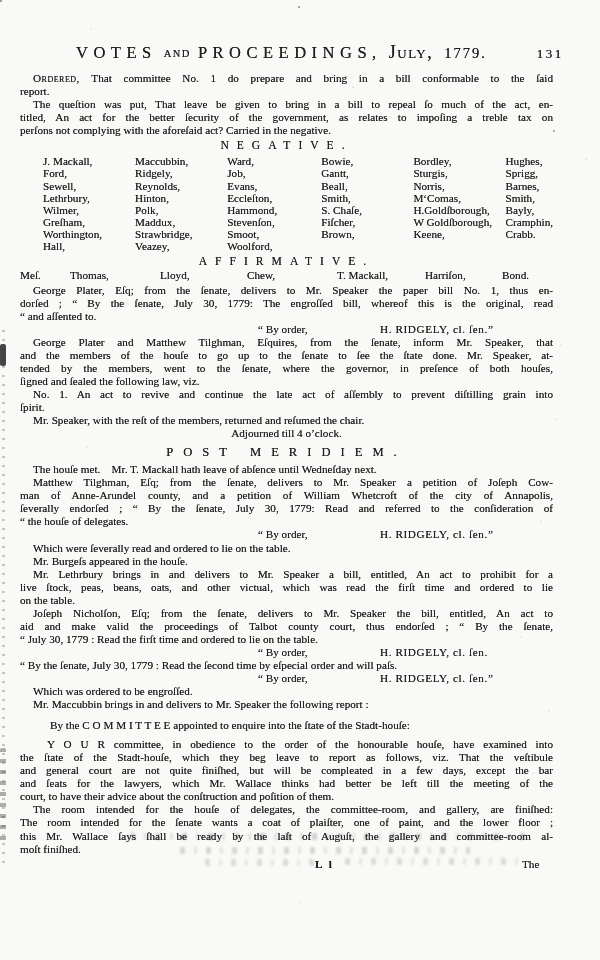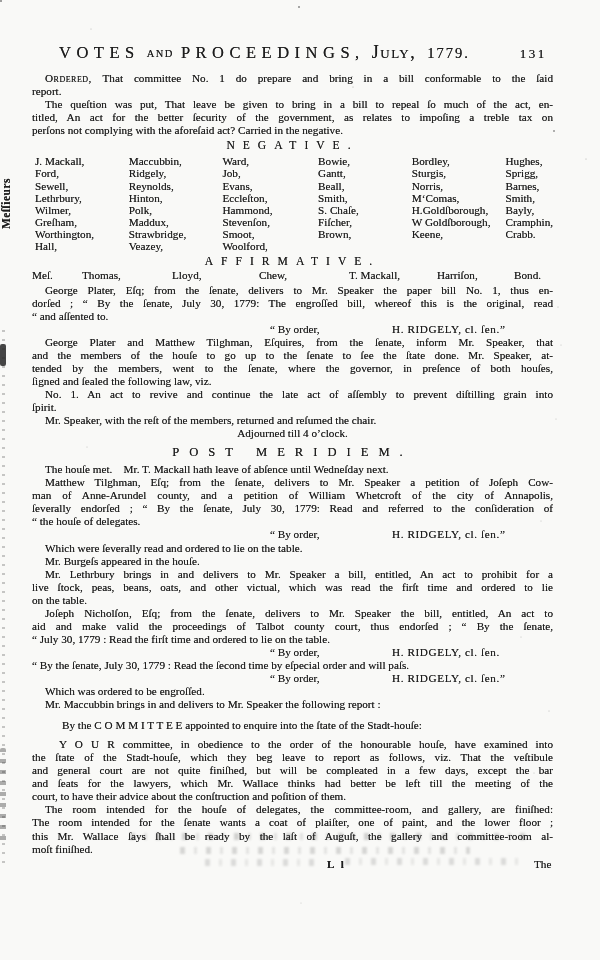--- a/index.html
+++ b/index.html
@@ -4,51 +4,51 @@
 <style>
   html,body{margin:0;padding:0;}
   body{
     width:600px;height:960px;position:relative;overflow:hidden;
     background:#f9f9f7;
     font-family:"Liberation Serif","DejaVu Serif",serif;
     color:#1d1d1d;
   }
   .sheet{position:absolute;inset:0;}
   
-  .page-header{position:absolute;top:42px;left:59px;right:30px;display:flex;align-items:baseline;
+  .page-header{position:absolute;top:42px;left:76px;right:30px;display:flex;align-items:baseline;
     text-shadow:0 0 .4px rgba(15,15,15,.75);}
   .page-header span{display:inline-block;}
   .t-big{font-size:16.5px;letter-spacing:5.5px;margin-right:7px;}
   .t-small{font-size:10.5px;letter-spacing:1.5px;margin-right:7px;position:relative;top:-1px;}
   .t-med{font-size:18px;font-variant:small-caps;letter-spacing:1.5px;margin-right:11px;}
   .t-big2{font-size:14.5px;letter-spacing:2px;}
   .page-number{margin-left:50px;font-size:13px;letter-spacing:2.5px;}
   
-  .text-col{position:absolute;left:32px;right:47px;top:72px;
+  .text-col{position:absolute;left:20px;right:47px;top:72px;
     font-size:11.2px;line-height:13.05px;
     text-shadow:0 0 .35px rgba(15,15,15,.7);font-family:Liberation Serif, serif;}
   .line{min-height:13.05px;}
   .j,.fj,.fj2{text-align:justify;text-align-last:justify;}
   .fj{text-indent:13px;}
   .fj2{text-indent:27px;}
   .fe{text-indent:13px;}
   .c{text-align:center;}
   .h{text-align:center;letter-spacing:8px;font-size:11.6px;margin:2px 0 1px;}
   .hp{text-align:center;letter-spacing:10px;font-size:12.6px;margin:6px 0 4px;}
   .cm{padding-left:30px;margin:8px 0 6px;}
   .by{position:relative;height:13.05px;}
   .by .main{position:absolute;left:238px;}
   .by .right{position:absolute;left:360px;letter-spacing:.6px;}
   .sig{position:relative;height:13.05px;margin-top:2px;}
   .sig .main{position:absolute;left:295px;font-weight:bold;letter-spacing:2px;}
   .sig .right{position:absolute;left:502px;}
   .lead{font-variant:small-caps;letter-spacing:.5px;}
   
   .names-block{position:relative;margin:3px 0 2px;}
-  .names-grid{display:flex;padding-left:3px;}
+  .names-grid{display:flex;padding-left:3px;margin-left:20px;}
   .names-col{width:95px;}
   .names-col:nth-child(3){width:97px;}
   .names-col:nth-child(6){width:auto;}
   .name{font-size:11.2px;line-height:12.15px;}
   .messieurs{position:absolute;left:-62px;top:42px;width:72px;height:13px;
     transform:rotate(-90deg);font-weight:bold;font-size:11.5px;letter-spacing:.5px;text-align:center;}
   
   .affirm-row{display:flex;margin:1px 0 2px;}
   .affirm-name:nth-child(1){width:50px;}
   .affirm-name:nth-child(2){width:90px;}

